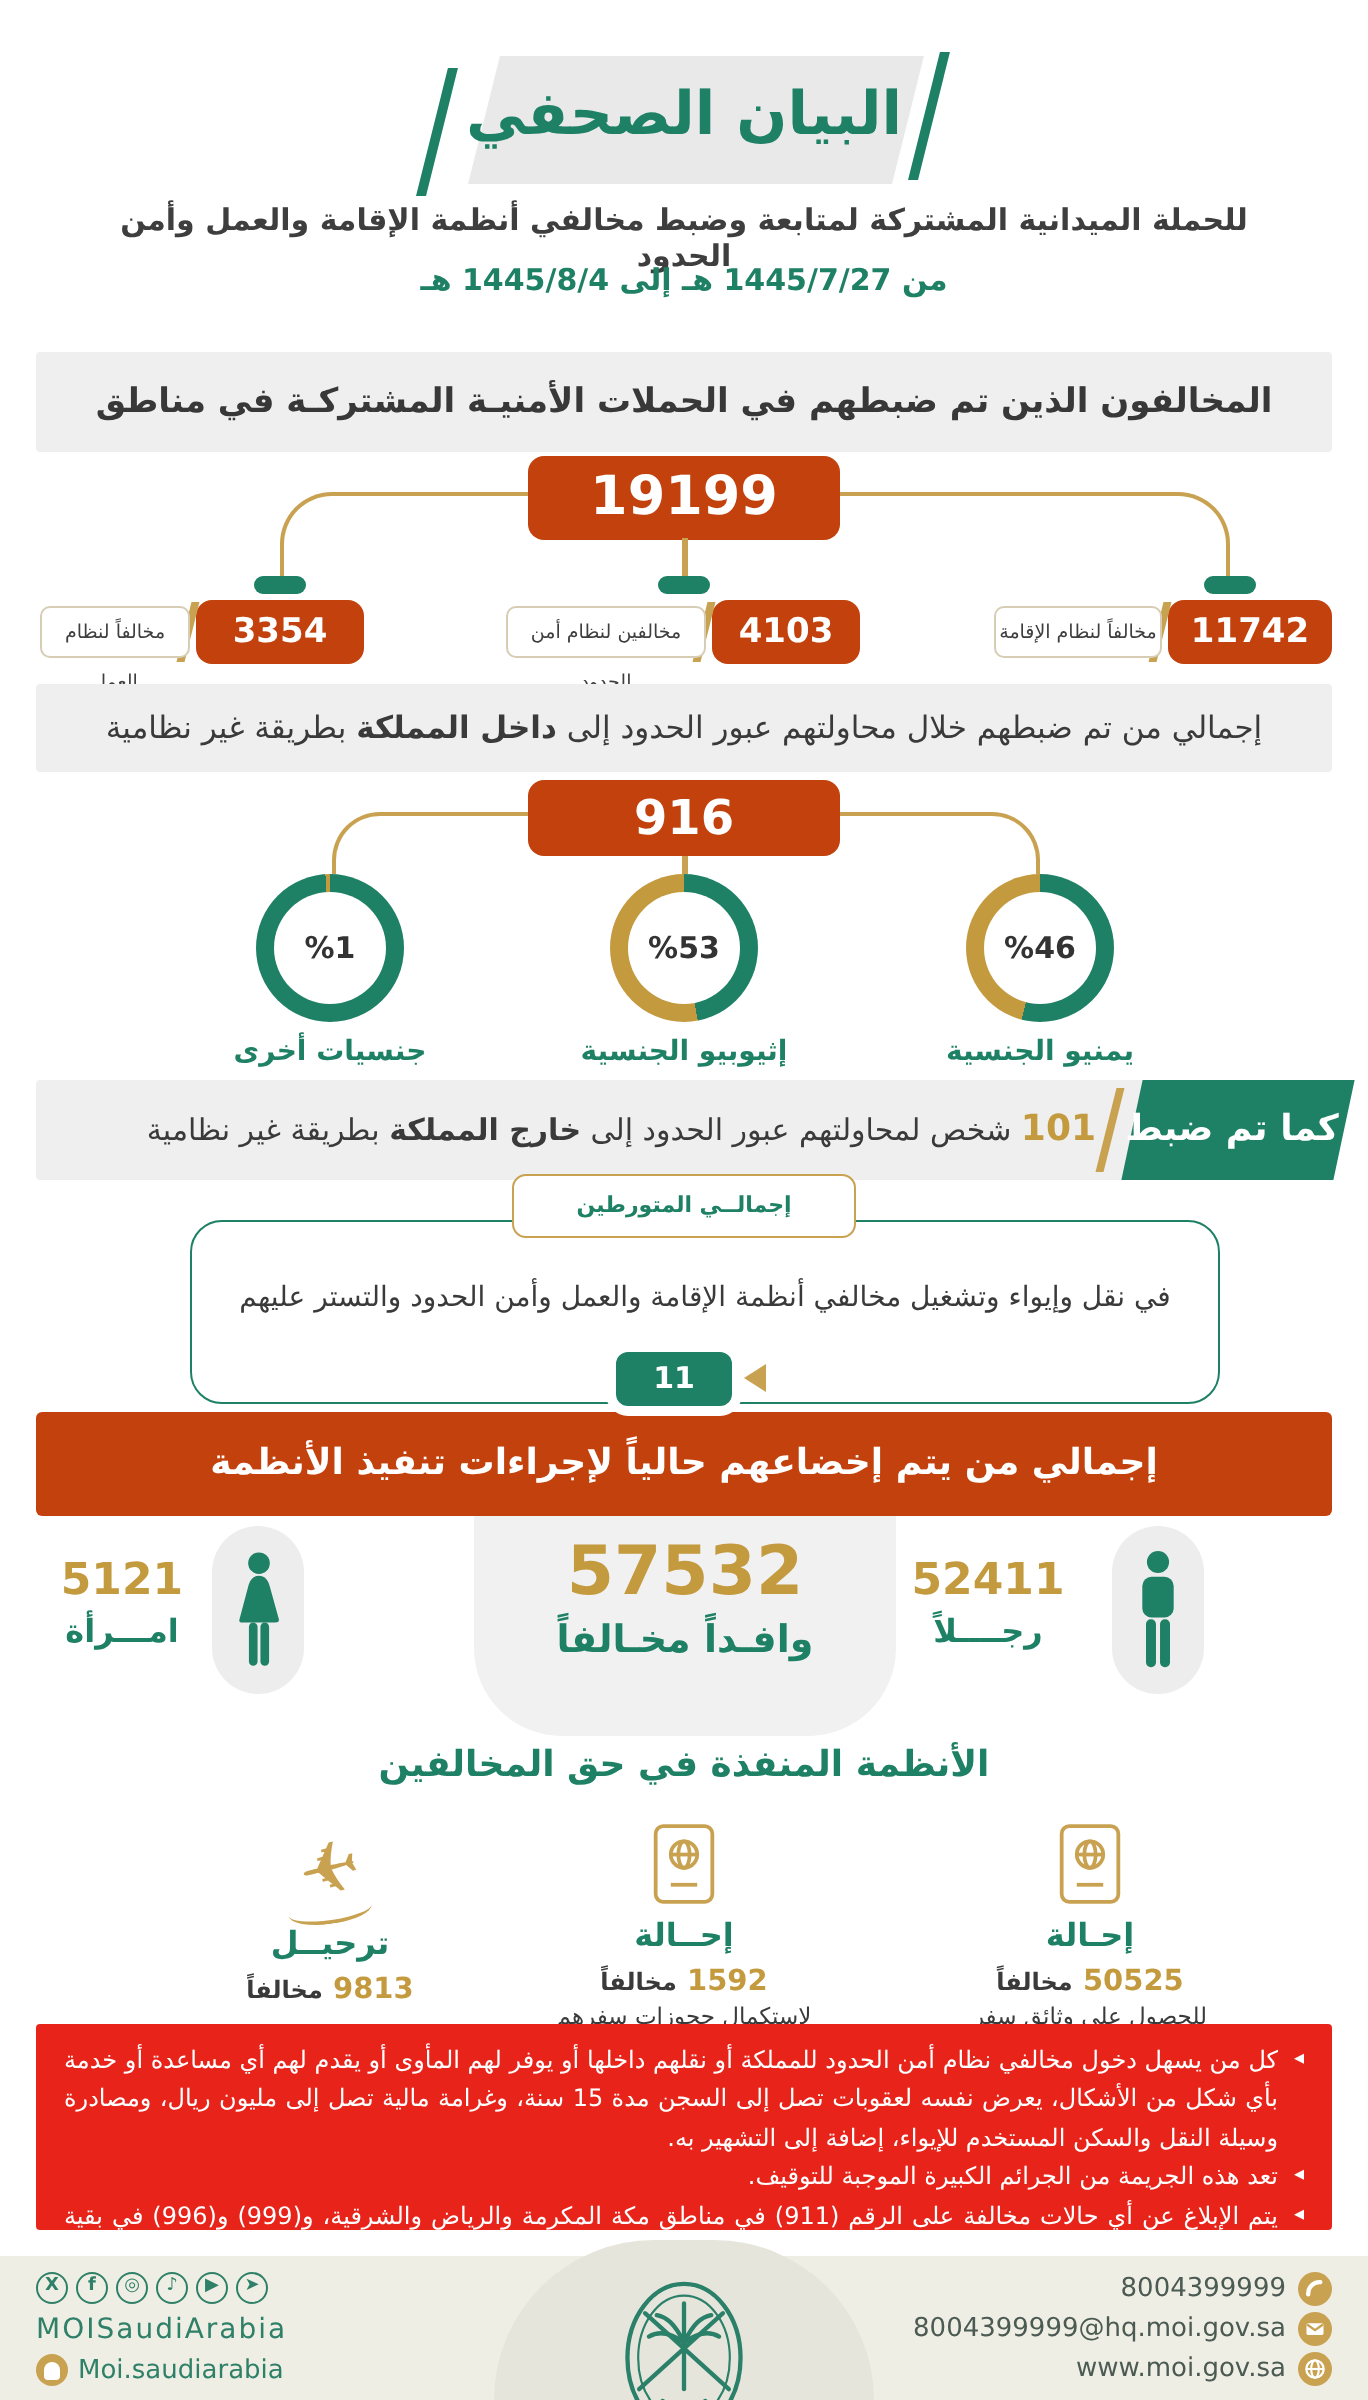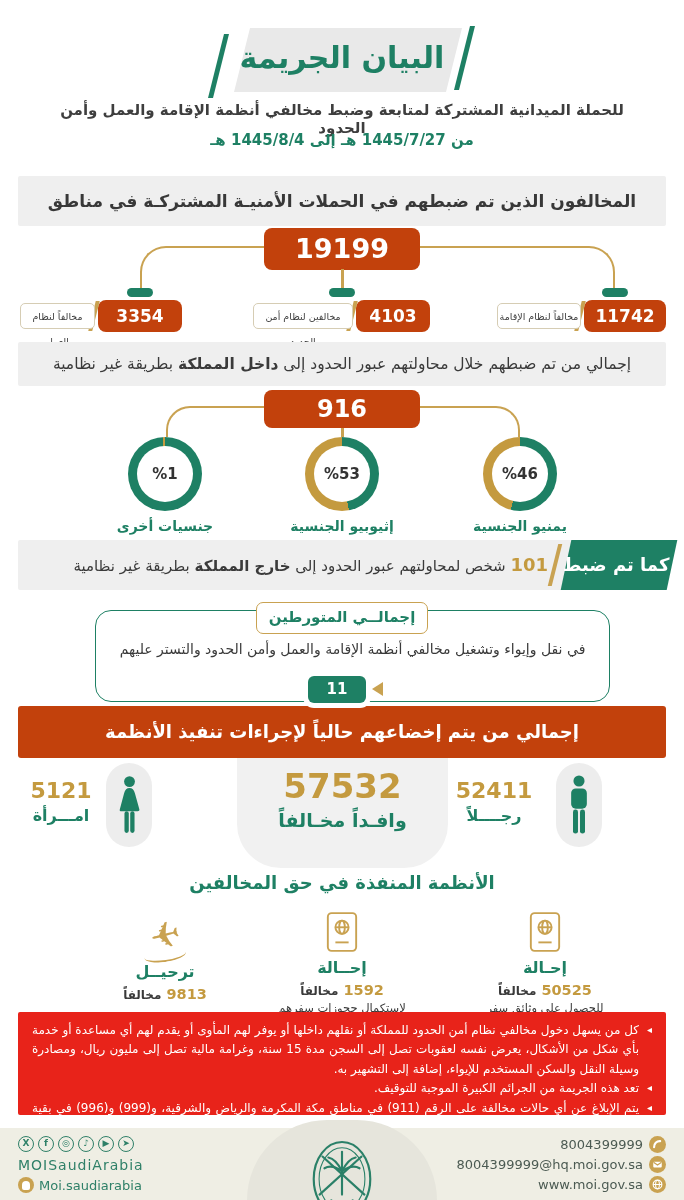--- a/index.html
+++ b/index.html
@@ -28,21 +28,21 @@
   .donut{width:74px;height:74px;border-radius:50%;}
   .hole{position:absolute;left:9px;top:9px;width:56px;height:56px;background:#fff;border-radius:50%;display:flex;align-items:center;justify-content:center;font-size:15px;font-weight:800;color:#333;direction:ltr;}
   .dlabel{top:518px;width:150px;font-size:14px;font-weight:700;color:#1e8064;text-align:center;}
   
   .band3{left:18px;top:540px;width:648px;height:50px;}
   .tag{left:566px;top:540px;width:106px;height:50px;background:#1e8064;transform:skewX(-12deg);}
   .tagtxt{left:560px;top:540px;width:112px;line-height:50px;text-align:center;color:#fff;font-size:18px;font-weight:700;}
   .band3t{left:30px;top:540px;width:518px;line-height:50px;text-align:right;direction:rtl;font-size:15px;color:#3a3a3a;font-weight:500;padding-left:8px;}
   
   .invbox{left:95px;top:610px;width:515px;height:92px;border:1.6px solid #1e8064;border-radius:16px;}
-  .invtitle{left:256px;top:602px;width:172px;height:32px;line-height:29px;background:#fff;border:1.6px solid #c9a251;border-radius:7px;color:#1e8064;font-size:15px;font-weight:700;text-align:center;z-index:2;}
+  .invtitle{left:256px;top:587px;width:172px;height:32px;line-height:29px;background:#fff;border:1.6px solid #c9a251;border-radius:7px;color:#1e8064;font-size:11px;font-weight:700;text-align:center;z-index:2;}
   .invbody{left:115px;top:641px;width:475px;font-size:14px;font-weight:500;color:#3a3a3a;text-align:center;direction:rtl;}
   .invval{left:308px;top:676px;width:58px;height:27px;line-height:27px;background:#1e8064;border-radius:6px;color:#fff;font-size:15px;font-weight:700;text-align:center;z-index:2;box-shadow:0 0 0 5px #fff;}
   .invarrow{left:372px;top:682px;width:0;height:0;border-top:7px solid transparent;border-bottom:7px solid transparent;border-right:11px solid #c9a251;z-index:2;}
   
   .band5{left:18px;top:706px;width:648px;height:52px;line-height:52px;background:#c2410c;border-radius:3px;color:#fff;font-size:18px;font-weight:700;}
   .blob{left:237px;top:758px;width:211px;height:110px;background:#f1f1f1;border-radius:0 0 44px 44px;}
   .bignum{font-size:34px;font-weight:800;color:#c49a3f;}
   .pill{width:46px;height:84px;background:#ededed;border-radius:23px;display:flex;align-items:center;justify-content:center;}
   .statnum{font-size:22px;font-weight:800;color:#c49a3f;}
   .statlbl{font-size:16px;font-weight:700;color:#1e8064;margin-top:3px;}
@@ -72,21 +72,21 @@
   .ctxt{font-size:13px;color:#4b5a52;}
 </style>
 </head>
 <body>
 
 <div class="page" dir="ltr">
 
   <div class="abs hdr-gray"></div>
   <div class="abs hdr-slash" style="left:462px;top:26px;"></div>
   <div class="abs hdr-slash" style="left:216px;top:34px;"></div>
-  <div class="abs hdr-title ctr" dir="rtl">البيان الجريمة</div>
+  <div class="abs hdr-title ctr" dir="rtl">البيان الصحفي</div>
   <div class="abs sub1 ctr" dir="rtl">للحملة الميدانية المشتركة لمتابعة وضبط مخالفي أنظمة الإقامة والعمل وأمن الحدود</div>
   <div class="abs sub2 ctr" dir="rtl">من 1445/7/27 هـ إلى 1445/8/4 هـ</div>
 
   <div class="abs band band1 ctr" dir="rtl">المخالفون الذين تم ضبطهم في الحملات الأمنيـة المشتركـة في مناطق المملكة كافة</div>
   <div class="abs nbox" style="left:264px;top:228px;width:156px;height:42px;line-height:42px;font-size:27px;">19199</div>
   <div class="abs conn" style="left:420px;top:246px;width:195px;height:44px;border-top-width:2.5px;border-right-width:2.5px;border-top-right-radius:26px;"></div>
   <div class="abs conn" style="left:140px;top:246px;width:124px;height:44px;border-top-width:2.5px;border-left-width:2.5px;border-top-left-radius:26px;"></div>
   <div class="abs" style="left:341px;top:269px;width:2.5px;height:21px;background:#c9a251;"></div>
   <div class="abs dash" style="left:602px;top:288px;"></div>
   <div class="abs dash" style="left:329px;top:288px;"></div>

